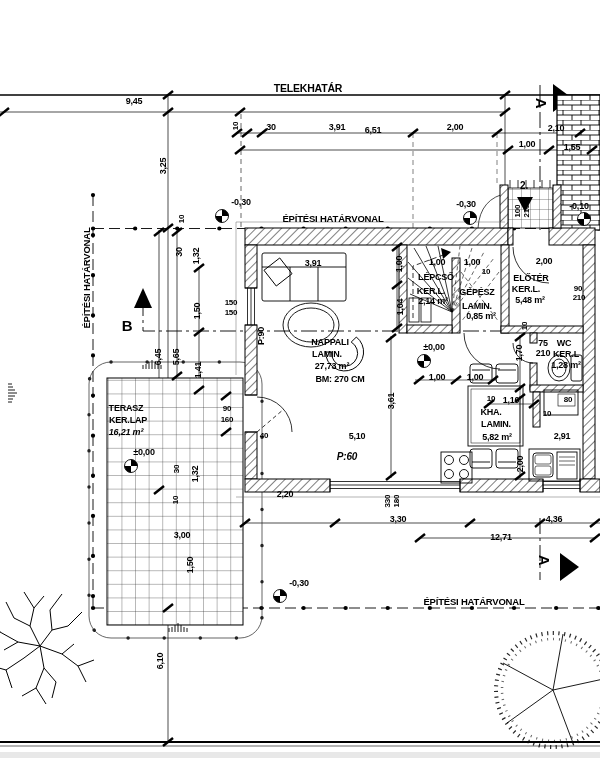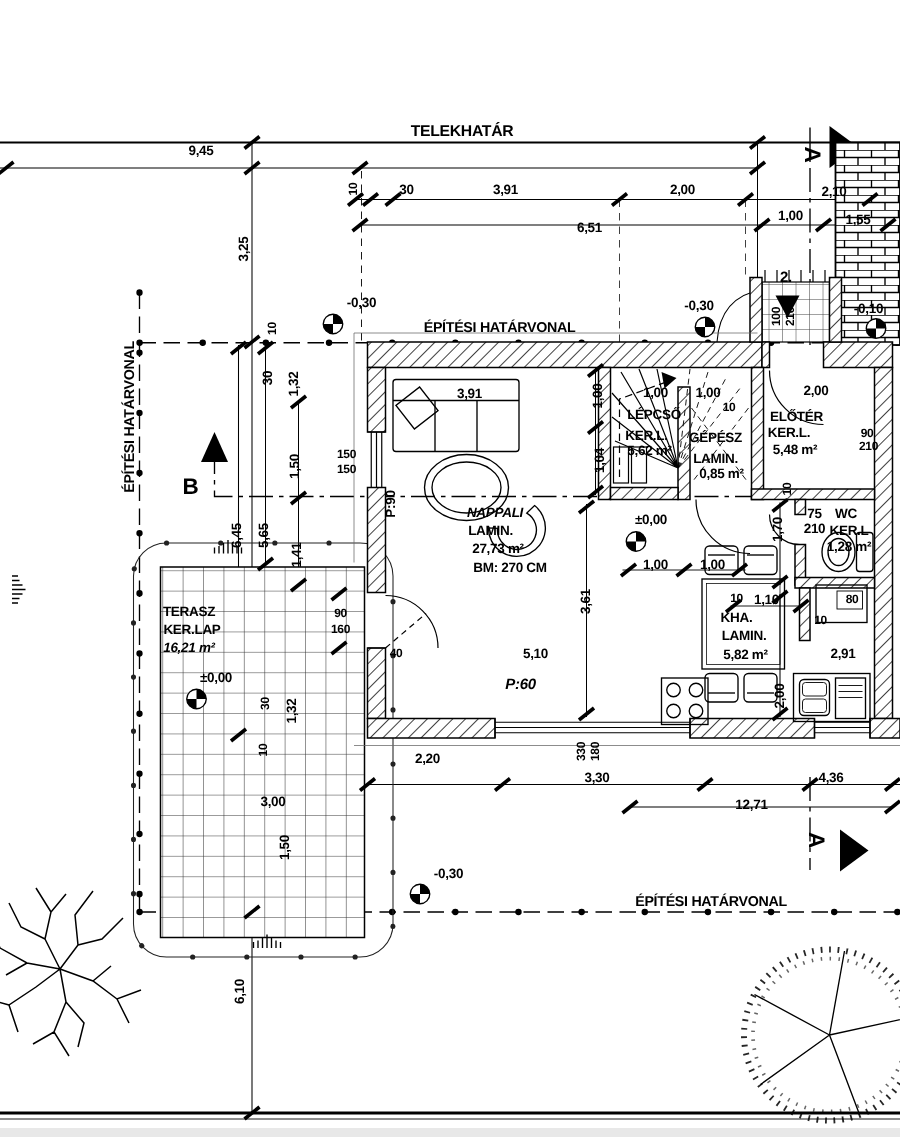--- a/index.html
+++ b/index.html
@@ -308,21 +308,21 @@
 
 <div id="labels">
       <span class="lbl" style="left: 308px; top: 88px; font-size: 10.5px; transform: translate(-50%, -50%) rotate(0deg);">TELEKHATÁR</span>
       <span class="lbl" style="left: 134px; top: 101px; font-size: 9px; transform: translate(-50%, -50%) rotate(0deg);">9,45</span>
       <span class="lbl" style="left: 163px; top: 166px; font-size: 9px; transform: translate(-50%, -50%) rotate(-90deg);">3,25</span>
       <span class="lbl" style="left: 236px; top: 126px; font-size: 8px; transform: translate(-50%, -50%) rotate(-90deg);">10</span>
       <span class="lbl" style="left: 271px; top: 127px; font-size: 9px; transform: translate(-50%, -50%) rotate(0deg);">30</span>
       <span class="lbl" style="left: 337px; top: 127px; font-size: 9px; transform: translate(-50%, -50%) rotate(0deg);">3,91</span>
       <span class="lbl" style="left: 455px; top: 127px; font-size: 9px; transform: translate(-50%, -50%) rotate(0deg);">2,00</span>
       <span class="lbl" style="left: 556px; top: 128px; font-size: 9px; transform: translate(-50%, -50%) rotate(0deg);">2,10</span>
-      <span class="lbl" style="left: 373px; top: 152px; font-size: 9px; transform: translate(-50%, -50%) rotate(0deg); margin-left: 20px;">6,51</span>
+      <span class="lbl" style="left: 373px; top: 130px; font-size: 9px; transform: translate(-50%, -50%) rotate(0deg);">6,51</span>
       <span class="lbl" style="left: 527px; top: 144px; font-size: 9px; transform: translate(-50%, -50%) rotate(0deg);">1,00</span>
       <span class="lbl" style="left: 572px; top: 147px; font-size: 9px; transform: translate(-50%, -50%) rotate(0deg);">1,55</span>
       <span class="lbl" style="left: 241px; top: 202px; font-size: 9px; transform: translate(-50%, -50%) rotate(0deg);">-0,30</span>
       <span class="lbl" style="left: 333px; top: 219px; font-size: 9.5px; transform: translate(-50%, -50%) rotate(0deg);">ÉPÍTÉSI HATÁRVONAL</span>
       <span class="lbl" style="left: 466px; top: 204px; font-size: 9px; transform: translate(-50%, -50%) rotate(0deg);">-0,30</span>
       <span class="lbl" style="left: 579px; top: 206px; font-size: 9px; transform: translate(-50%, -50%) rotate(0deg);">-0,10</span>
       <span class="lbl" style="left: 541px; top: 103px; font-size: 15px; transform: translate(-50%, -50%) rotate(90deg);">A</span>
       <span class="lbl" style="left: 524px; top: 186px; font-size: 10px; transform: translate(-50%, -50%) rotate(0deg);">2.</span>
       <span class="lbl" style="left: 518px; top: 211px; font-size: 8px; transform: translate(-50%, -50%) rotate(-90deg);">100</span>
       <span class="lbl" style="left: 527px; top: 211px; font-size: 8px; transform: translate(-50%, -50%) rotate(-90deg);">210</span>
@@ -345,44 +345,44 @@
       <span class="lbl" style="left: 227px; top: 420px; font-size: 8px; transform: translate(-50%, -50%) rotate(0deg);">160</span>
       <span class="lbl" style="left: 177px; top: 469px; font-size: 8px; transform: translate(-50%, -50%) rotate(-90deg);">30</span>
       <span class="lbl" style="left: 195px; top: 474px; font-size: 9px; transform: translate(-50%, -50%) rotate(-90deg);">1,32</span>
       <span class="lbl" style="left: 176px; top: 500px; font-size: 8px; transform: translate(-50%, -50%) rotate(-90deg);">10</span>
       <span class="lbl" style="left: 182px; top: 535px; font-size: 9px; transform: translate(-50%, -50%) rotate(0deg);">3,00</span>
       <span class="lbl" style="left: 190px; top: 565px; font-size: 9px; transform: translate(-50%, -50%) rotate(-90deg);">1,50</span>
       <span class="lbl" style="left: 160px; top: 661px; font-size: 9px; transform: translate(-50%, -50%) rotate(-90deg);">6,10</span>
       <span class="lbl" style="left: 299px; top: 583px; font-size: 9px; transform: translate(-50%, -50%) rotate(0deg);">-0,30</span>
       <span class="lbl" style="left: 474px; top: 602px; font-size: 9.5px; transform: translate(-50%, -50%) rotate(0deg);">ÉPÍTÉSI HATÁRVONAL</span>
       <span class="lbl" style="left: 544px; top: 560px; font-size: 15px; transform: translate(-50%, -50%) rotate(90deg);">A</span>
-      <span class="lbl" style="left: 285px; top: 506px; font-size: 9px; transform: translate(-50%, -50%) rotate(0deg);">2,20</span>
+      <span class="lbl" style="left: 285px; top: 494px; font-size: 9px; transform: translate(-50%, -50%) rotate(0deg);">2,20</span>
       <span class="lbl" style="left: 398px; top: 519px; font-size: 9px; transform: translate(-50%, -50%) rotate(0deg);">3,30</span>
       <span class="lbl" style="left: 388px; top: 501px; font-size: 8px; transform: translate(-50%, -50%) rotate(-90deg);">330</span>
       <span class="lbl" style="left: 397px; top: 501px; font-size: 8px; transform: translate(-50%, -50%) rotate(-90deg);">180</span>
       <span class="lbl" style="left: 501px; top: 537px; font-size: 9px; transform: translate(-50%, -50%) rotate(0deg);">12,71</span>
       <span class="lbl" style="left: 554px; top: 519px; font-size: 9px; transform: translate(-50%, -50%) rotate(0deg);">4,36</span>
       <span class="lbl" style="left: 313px; top: 263px; font-size: 9px; transform: translate(-50%, -50%) rotate(0deg);">3,91</span>
-      <span class="lbl" style="left: 330px; top: 342px; font-size: 9px; transform: translate(-50%, -50%) rotate(0deg); font-style: italic;">NAPPALI</span>
+      <span class="lbl" style="left: 330px; top: 342px; font-size: 9px; transform: translate(-50%, -50%) rotate(0deg);">NAPPALI</span>
       <span class="lbl" style="left: 327px; top: 354px; font-size: 9px; transform: translate(-50%, -50%) rotate(0deg);">LAMIN.</span>
       <span class="lbl" style="left: 332px; top: 366px; font-size: 9px; transform: translate(-50%, -50%) rotate(0deg);">27,73 m²</span>
       <span class="lbl" style="left: 340px; top: 379px; font-size: 9px; transform: translate(-50%, -50%) rotate(0deg);">BM: 270 CM</span>
       <span class="lbl" style="left: 261px; top: 336px; font-size: 9px; transform: translate(-50%, -50%) rotate(-90deg);">P:90</span>
       <span class="lbl" style="left: 399px; top: 264px; font-size: 9px; transform: translate(-50%, -50%) rotate(-90deg);">1,00</span>
       <span class="lbl" style="left: 400px; top: 307px; font-size: 9px; transform: translate(-50%, -50%) rotate(-90deg);">1,04</span>
       <span class="lbl" style="left: 264px; top: 436px; font-size: 8px; transform: translate(-50%, -50%) rotate(0deg);">40</span>
       <span class="lbl" style="left: 357px; top: 436px; font-size: 9px; transform: translate(-50%, -50%) rotate(0deg);">5,10</span>
       <span class="lbl" style="left: 347px; top: 457px; font-size: 10px; transform: translate(-50%, -50%) rotate(0deg); font-style: italic;">P:60</span>
       <span class="lbl" style="left: 391px; top: 401px; font-size: 9px; transform: translate(-50%, -50%) rotate(-90deg);">3,61</span>
       <span class="lbl" style="left: 437px; top: 262px; font-size: 9px; transform: translate(-50%, -50%) rotate(0deg);">1,00</span>
       <span class="lbl" style="left: 472px; top: 262px; font-size: 9px; transform: translate(-50%, -50%) rotate(0deg);">1,00</span>
       <span class="lbl" style="left: 486px; top: 272px; font-size: 8px; transform: translate(-50%, -50%) rotate(0deg);">10</span>
       <span class="lbl" style="left: 436px; top: 277px; font-size: 9px; transform: translate(-50%, -50%) rotate(0deg);">LÉPCSŐ</span>
       <span class="lbl" style="left: 431px; top: 291px; font-size: 9px; transform: translate(-50%, -50%) rotate(0deg);">KER.L.</span>
-      <span class="lbl" style="left: 433px; top: 301px; font-size: 9px; transform: translate(-50%, -50%) rotate(0deg);">5,62 m²</span>
+      <span class="lbl" style="left: 433px; top: 301px; font-size: 9px; transform: translate(-50%, -50%) rotate(0deg);">2,14 m²</span>
       <span class="lbl" style="left: 477px; top: 292px; font-size: 9px; transform: translate(-50%, -50%) rotate(0deg);">GÉPÉSZ</span>
       <span class="lbl" style="left: 477px; top: 306px; font-size: 9px; transform: translate(-50%, -50%) rotate(0deg);">LAMIN.</span>
       <span class="lbl" style="left: 481px; top: 316px; font-size: 9px; transform: translate(-50%, -50%) rotate(0deg);">0,85 m²</span>
       <span class="lbl" style="left: 434px; top: 347px; font-size: 9px; transform: translate(-50%, -50%) rotate(0deg);">±0,00</span>
       <span class="lbl" style="left: 544px; top: 261px; font-size: 9px; transform: translate(-50%, -50%) rotate(0deg);">2,00</span>
       <span class="lbl" style="left: 531px; top: 278px; font-size: 9px; transform: translate(-50%, -50%) rotate(0deg);">ELŐTÉR</span>
       <span class="lbl" style="left: 526px; top: 289px; font-size: 9px; transform: translate(-50%, -50%) rotate(0deg);">KER.L.</span>
       <span class="lbl" style="left: 530px; top: 300px; font-size: 9px; transform: translate(-50%, -50%) rotate(0deg);">5,48 m²</span>
       <span class="lbl" style="left: 578px; top: 289px; font-size: 8px; transform: translate(-50%, -50%) rotate(0deg);">90</span>
       <span class="lbl" style="left: 579px; top: 298px; font-size: 8px; transform: translate(-50%, -50%) rotate(0deg);">210</span>

